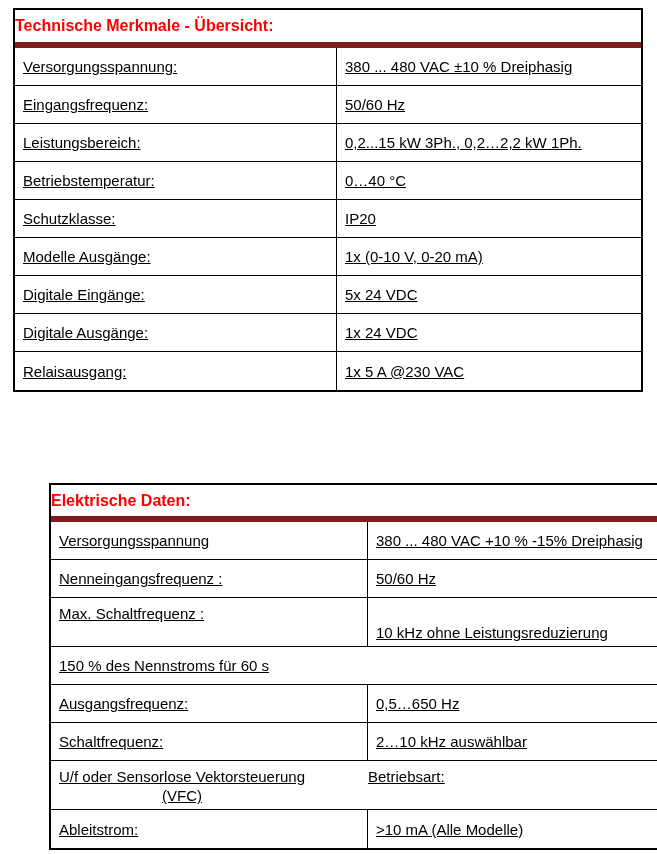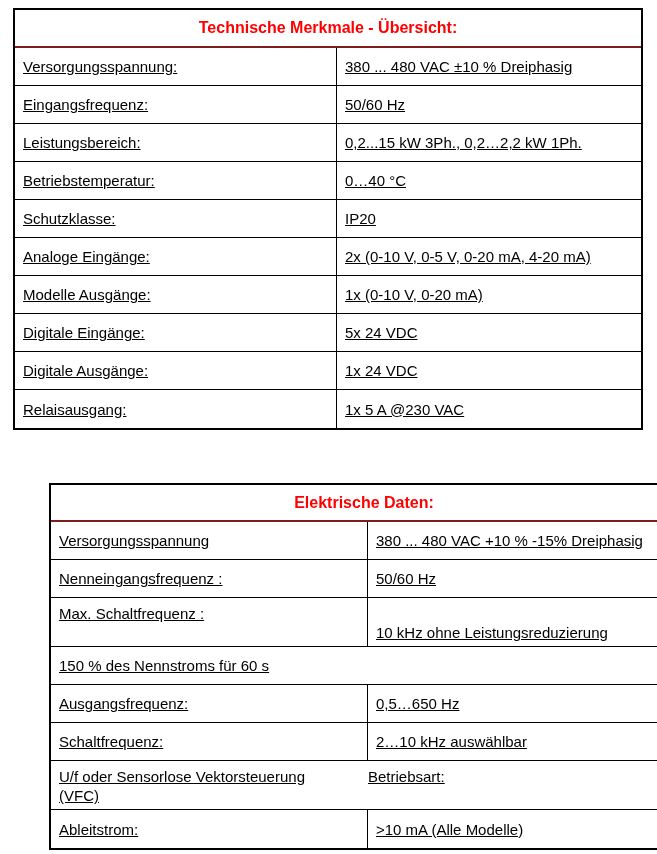--- a/index.html
+++ b/index.html
@@ -21,24 +21,23 @@
     width: 630px;
     box-sizing: border-box;
     border: 2px solid #000000;
     background: #ffffff;
   }
   .t1 { top: 8px; }
   .t2 { top: 483px; margin-left: 36px; }
 
   .table-title {
     box-sizing: border-box;
-    border-bottom: 2px solid #7f1d1d;
+    border-bottom: 6px solid #7f1d1d;
     display: flex;
     align-items: center;
-    justify-content: center;
     font-weight: bold;
     font-size: 16px;
     color: #ff0000;
   }
   .t1 .table-title { height: 38px; }
   .t2 .table-title { height: 37px; }
 
   .row {
     display: flex;
     box-sizing: border-box;
@@ -54,21 +53,21 @@
     display: flex;
     align-items: center;
     padding: 2px 8px;
     font-size: 15px;
     line-height: 19px;
   }
   .cell.label { border-right: 1px solid #000000; flex: none; }
   .t1 .cell.label { width: 322px; }
   .t2 .cell.label { width: 317px; }
   .cell.value { flex: 1 1 auto; }
-  .cell.value .txt { white-space: pre-line; }
+  .cell.value .txt { white-space: pre-line; text-align: center; }
 
   
   .t2 .row.tall .cell {
     align-items: flex-start;
     padding-top: 6px;
     padding-bottom: 4px;
   }
 </style>
 </head>
 <body>
@@ -118,28 +117,20 @@
 
   <div class="row">
     <div class="cell label">
       <span class="txt">Schutzklasse:</span>
     </div>
     <div class="cell value">
       <span class="txt">IP20</span>
     </div>
   </div>
 
-  <div class="row">
-    <div class="cell label">
-      <span class="txt">Analoge Eingänge:</span>
-    </div>
-    <div class="cell value">
-      <span class="txt">2x (0-10 V, 0-5 V, 0-20 mA, 4-20 mA)</span>
-    </div>
-  </div>
 
   <div class="row">
     <div class="cell label">
       <span class="txt">Modelle Ausgänge:</span>
     </div>
     <div class="cell value">
       <span class="txt">1x (0-10 V, 0-20 mA)</span>
     </div>
   </div>
 

